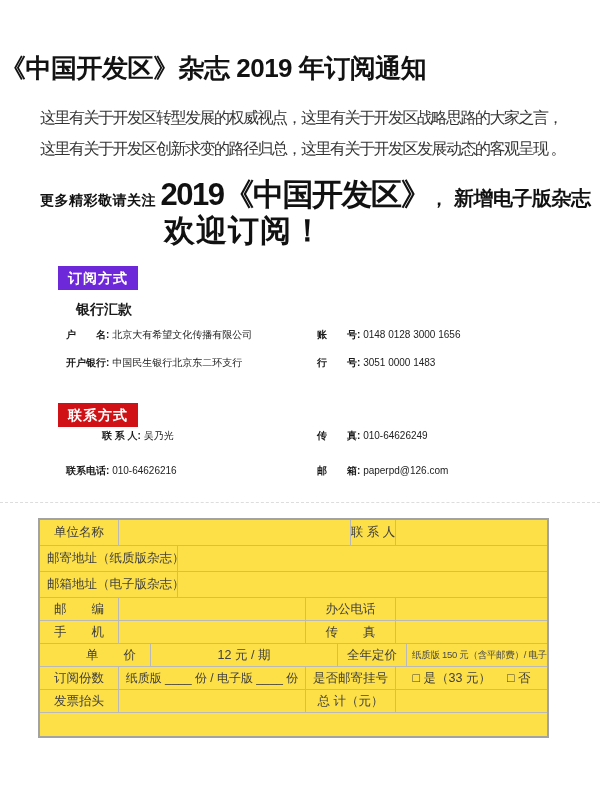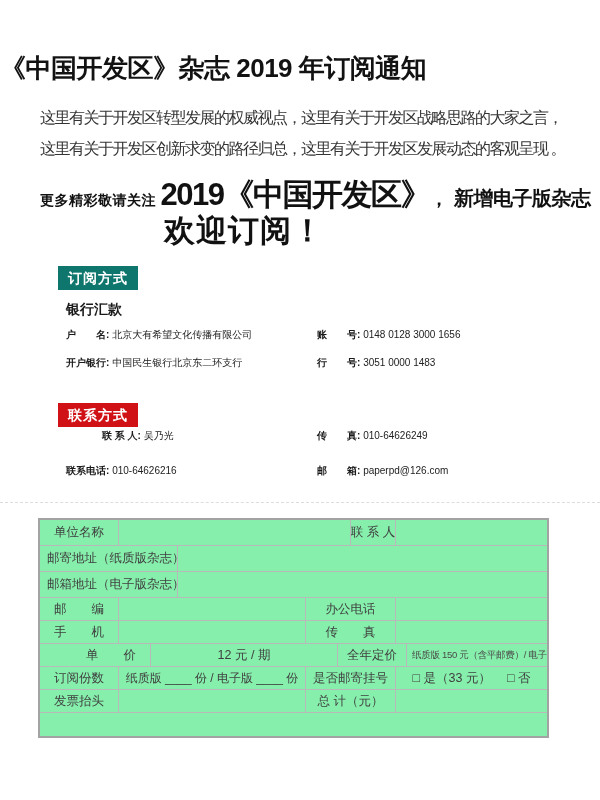--- a/index.html
+++ b/index.html
@@ -31,35 +31,35 @@
   .welcome {
     position:absolute; top:211px; left:0; width:488px; text-align:center;
     font-size:31px; font-weight:800; color:#111; letter-spacing:1px; line-height:40px;
   }
   .badge {
     position:absolute; left:58px; color:#fff; font-size:14px; font-weight:700;
     padding:4px 10px; letter-spacing:1px; line-height:16px;
   }
   #badgeSub { top:266px; }
   #badgeContact { top:403px; }
-  .bank-title { position:absolute; left:66px; top:301px; font-size:14px; font-weight:700; color:#1a1a1a; }
+  .bank-title { position:absolute; left:76px; top:301px; font-size:14px; font-weight:700; color:#1a1a1a; }
   .info-row {
     position:absolute; left:66px; width:500px; white-space:nowrap;
     font-size:10px; color:#222; line-height:16px;
   }
   .info-row b { font-weight:700; color:#1a1a1a; }
   .info-row .col2 { position:absolute; left:251px; top:0; }
   #subRow1 { top:327px; }
   #subRow2 { top:355px; }
   #conRow1 { top:428px;padding-left:36px; }
   #conRow2 { top:463px; }
   .divider { position:absolute; top:502px; left:0; width:600px; border-top:1px dashed #ddd; }
   .form {
     position:absolute; left:38px; top:518px; width:511px;
-    border:2px solid #a3a3a3; background:#86efac;
+    border:2px solid #a3a3a3; background:#fde047;
   }
   .frow { display:flex; border-bottom:1px solid #b9b9b9; }
   .frow:last-child { border-bottom:none; }
   .fcell {
     display:flex; align-items:center; border-right:1px solid #b9b9b9;
     font-size:12.5px; color:#3f3f3f; overflow:hidden; white-space:nowrap;
   }
   .fcell:last-child { border-right:none; }
   .fcell.lab   { justify-content:center; }
   .fcell.lab-l { justify-content:flex-start; padding-left:7px; }
@@ -77,21 +77,21 @@
   <div class="intro-line" id="introL2">这里有关于开发区创新求变的路径归总，这里有关于开发区发展动态的客观呈现 。</div>
   <div class="intro-line" id="introL1">这里有关于开发区转型发展的权威视点，这里有关于开发区战略思路的大家之言，</div>
 
   <div class="promo">
     <span class="p1">更多精彩敬请关注</span>
     <span class="p2">2019《中国开发区》</span><span class="p3">，</span><span class="p4">新增电子版杂志</span>
   </div>
 
   <div class="welcome">欢迎订阅！</div>
 
-  <div class="badge" id="badgeSub" style="background: #0f766e;">订阅方式</div>
+  <div class="badge" id="badgeSub" style="background: #6d28d9;">订阅方式</div>
   <div class="bank-title">银行汇款</div>
 
   <div class="info-row" id="subRow1">
     <span><b>户　　名:</b> <span>北京大有希望文化传播有限公司</span></span>
     <span class="col2"><b>账　　号:</b> <span>0148 0128 3000 1656</span></span>
   </div>
   <div class="info-row" id="subRow2">
     <span><b>开户银行:</b> <span>中国民生银行北京东二环支行</span></span>
     <span class="col2"><b>行　　号:</b> <span>3051 0000 1483</span></span>
   </div>

